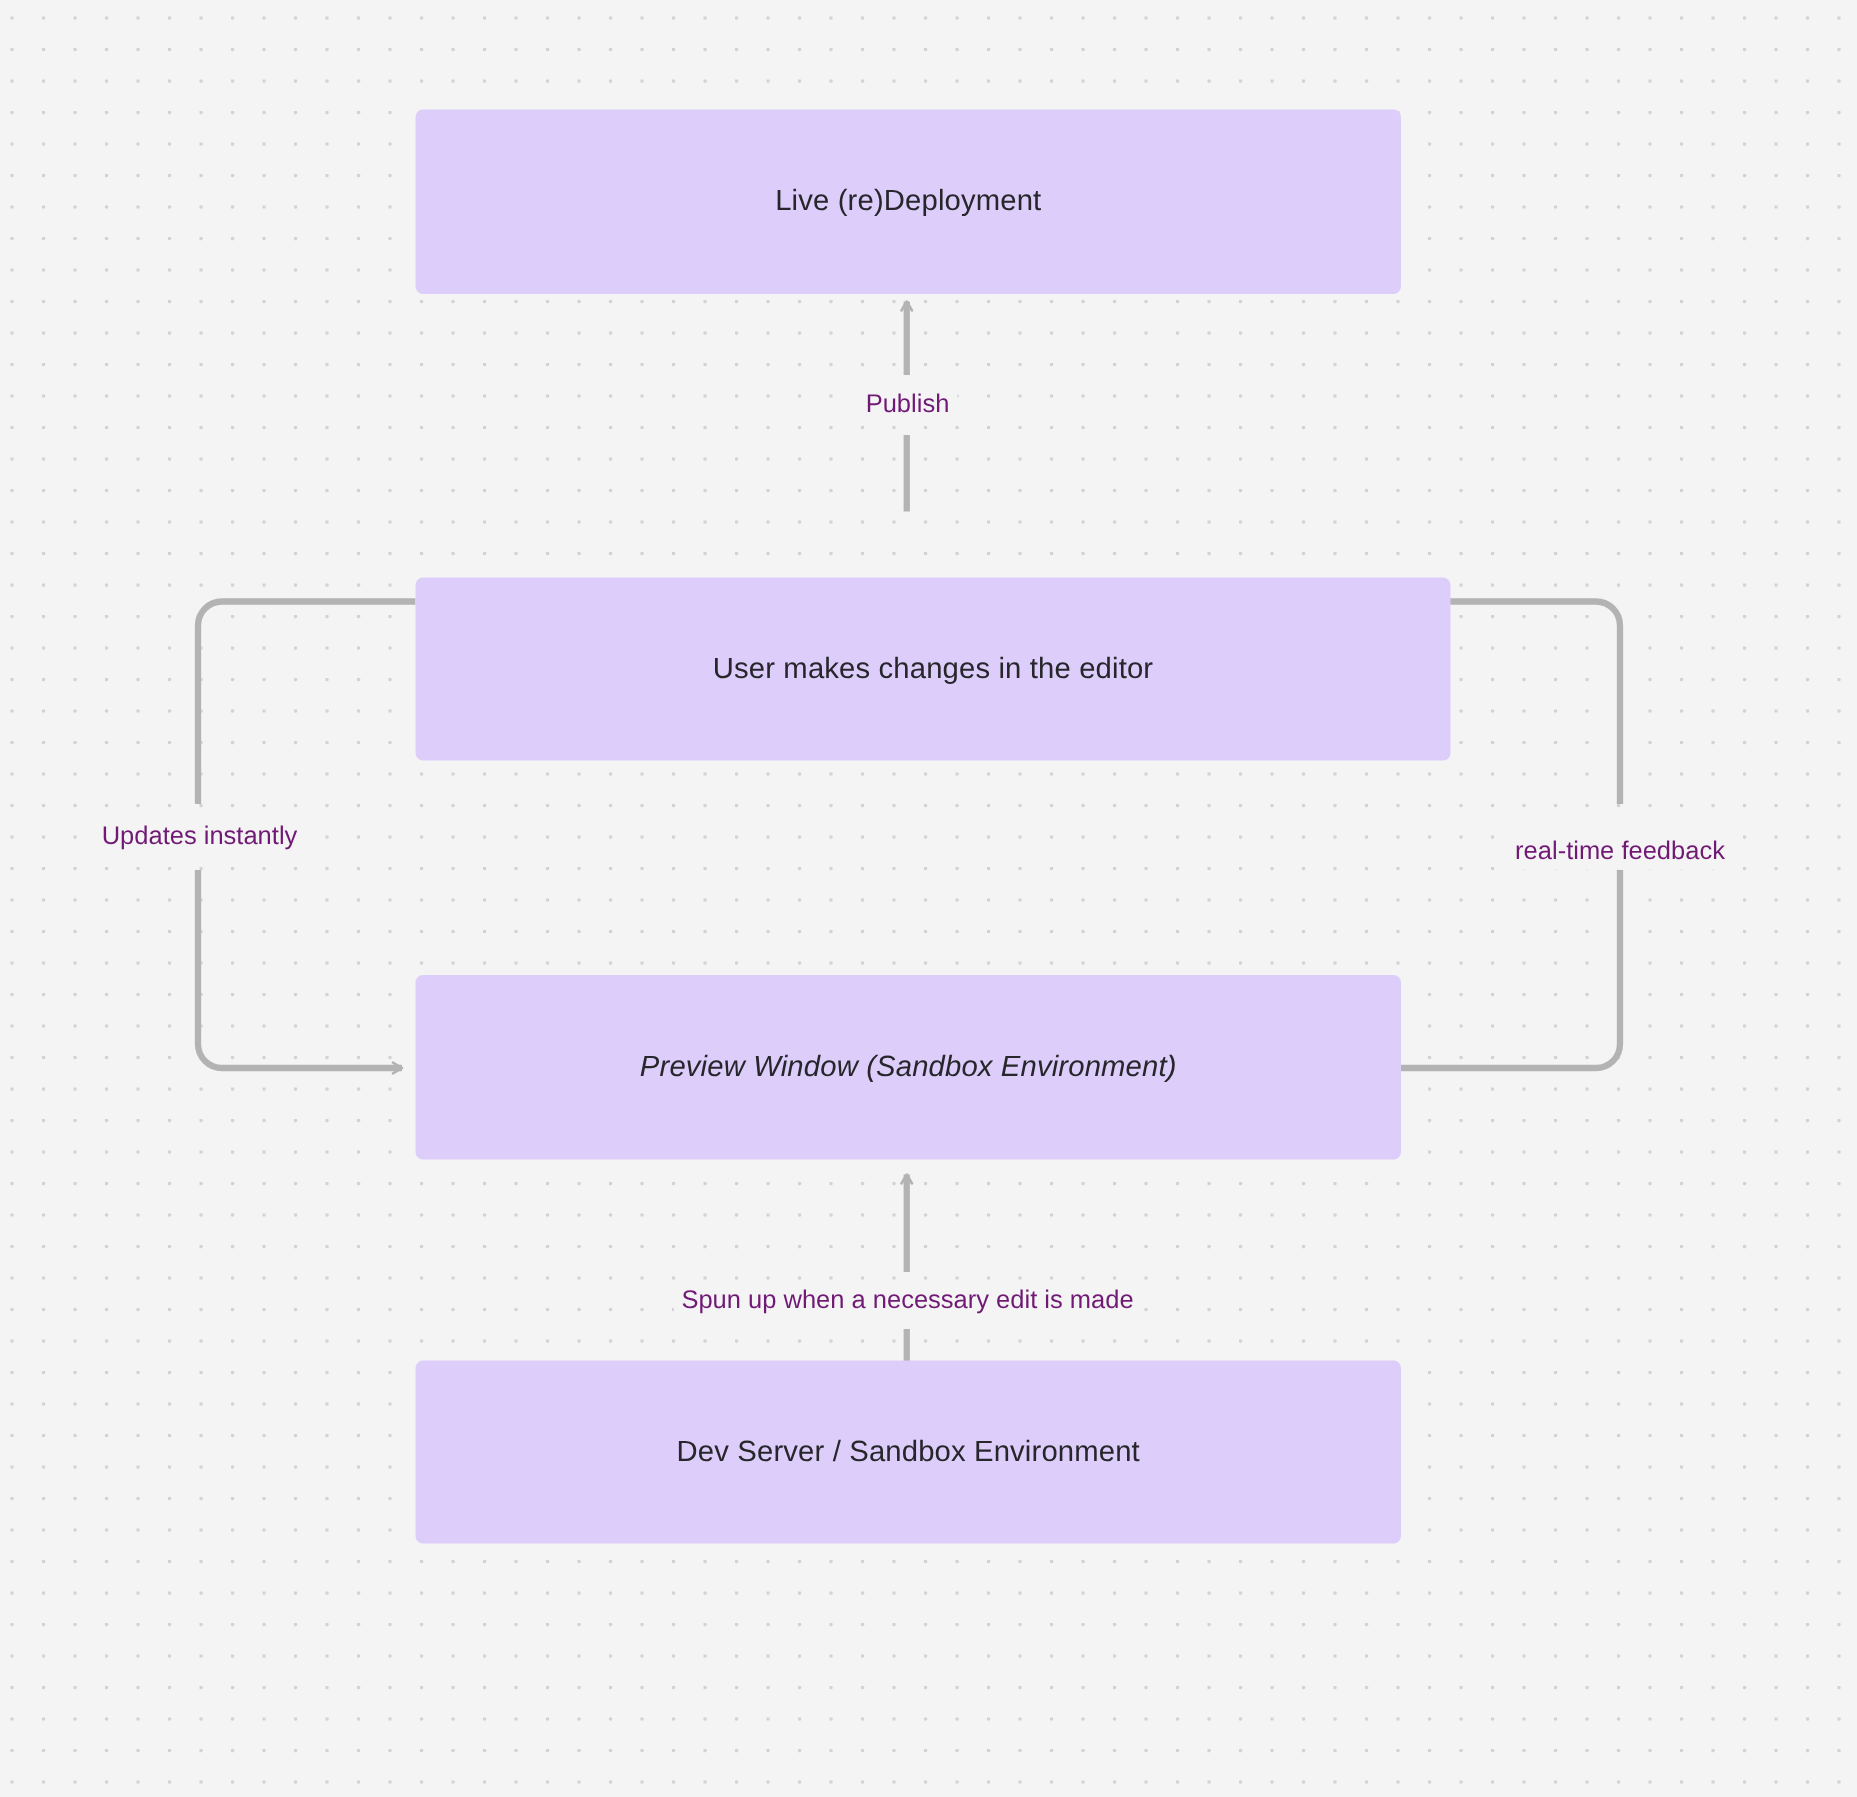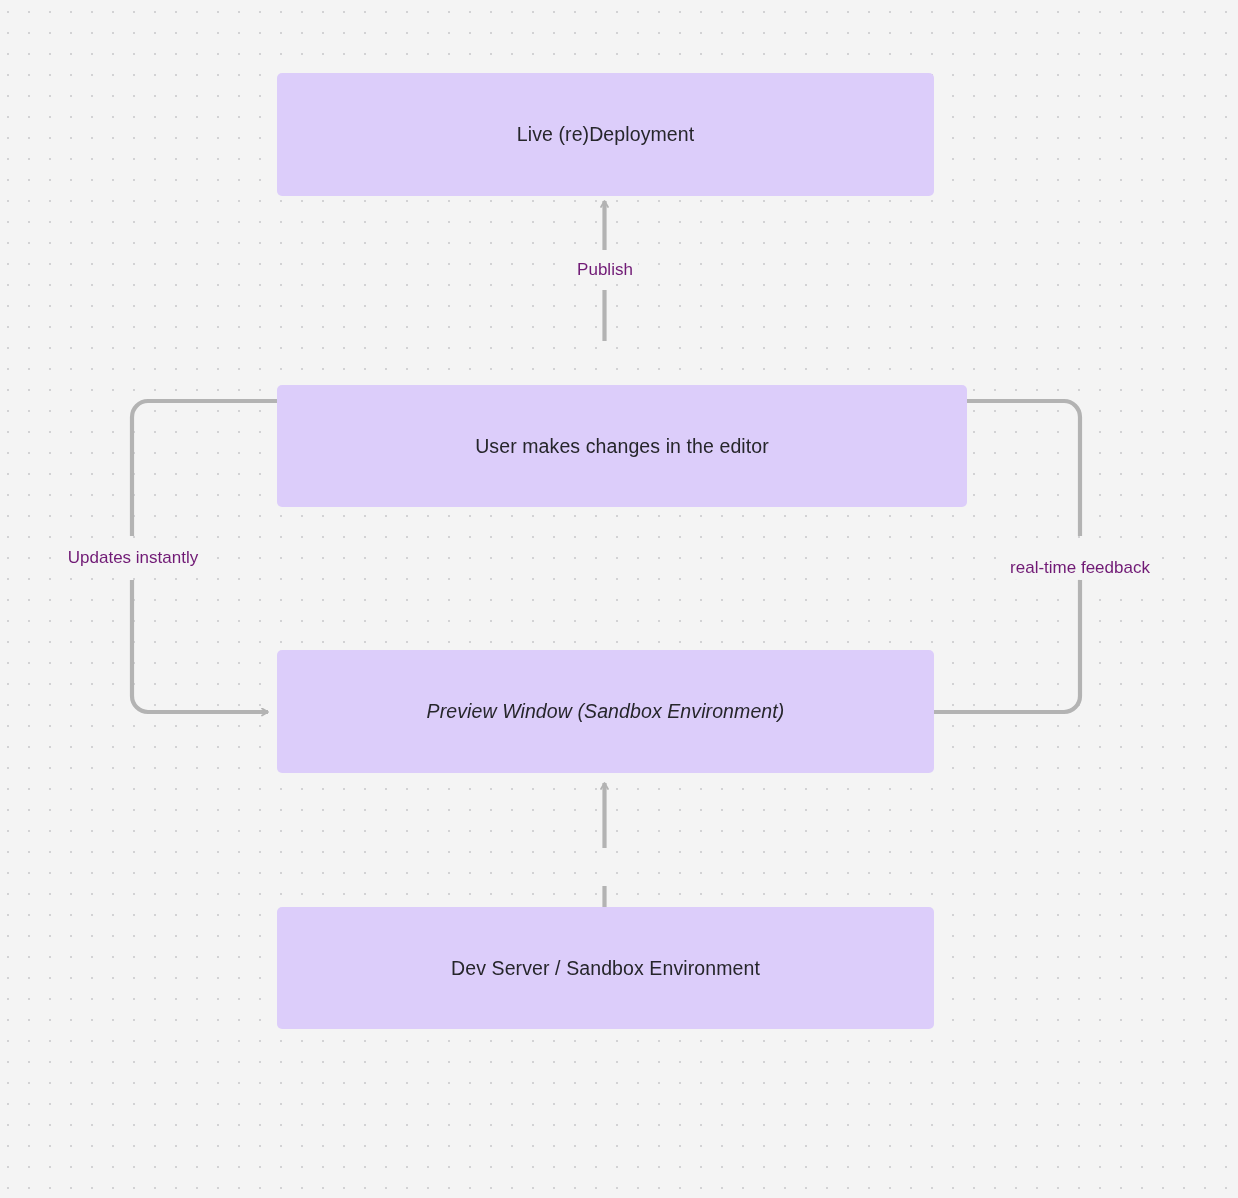--- a/index.html
+++ b/index.html
@@ -118,14 +118,15 @@
   <div class="node" id="node-dev-server">
     <span>Dev Server / Sandbox Environment</span>
   </div>
 
   <div class="edge-label centered" id="label-publish">Publish</div>
 
   <div class="edge-label centered" id="label-updates">Updates instantly</div>
 
   <div class="edge-label centered" id="label-realtime">real-time feedback</div>
 
+  <div class="edge-label centered" id="label-spun-up">Spun up when a necessary edit is made</div>
 
 </div>
 
 </body></html>

